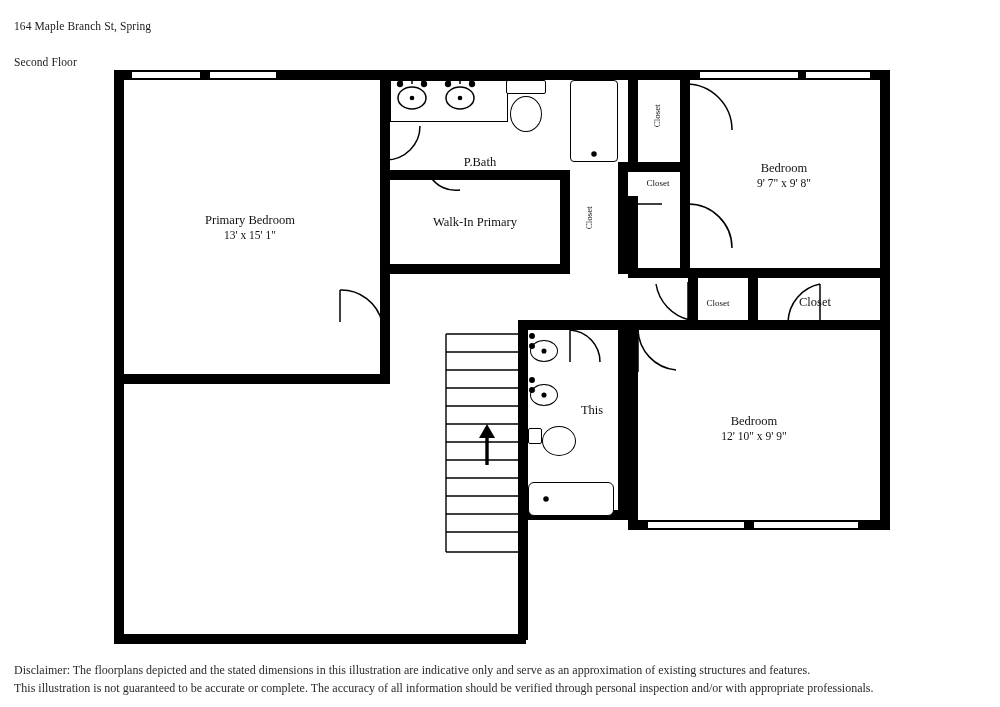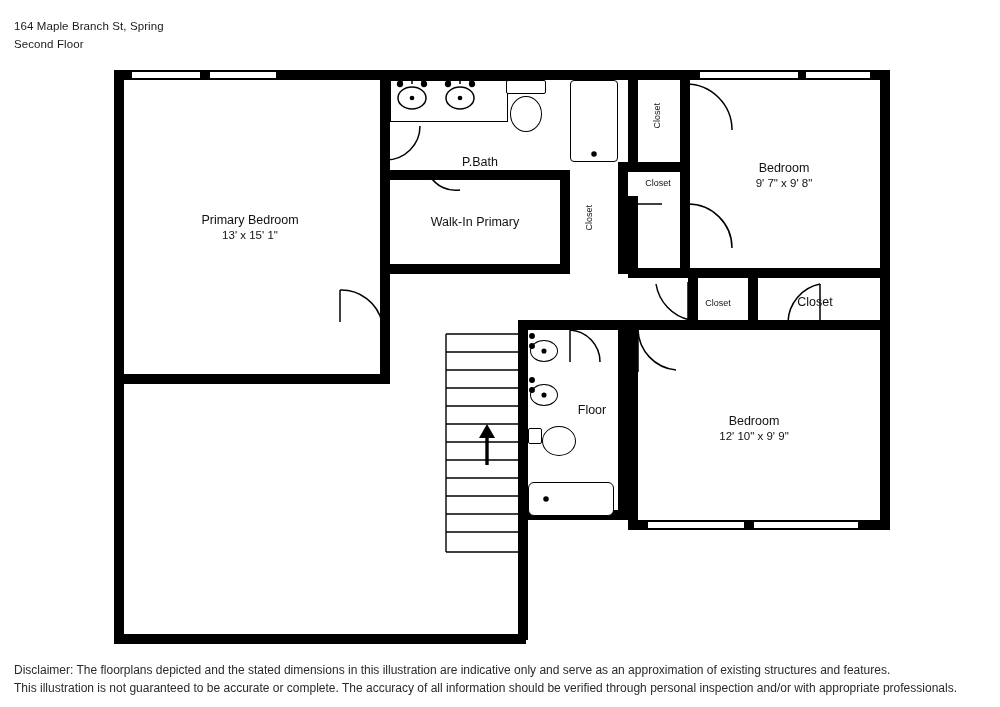--- a/index.html
+++ b/index.html
@@ -14,31 +14,32 @@
     color: #111111;
     position: relative;
     overflow: hidden;
   }
   #floorplan {
     position: absolute;
     left: 0;
     top: 0;
     width: 1000px;
     height: 707px;
+    font-family: Liberation Serif, serif;
   }
   .hdr {
     position: absolute;
     left: 14px;
     font-size: 11.5px;
     color: #1a1a1a;
     letter-spacing: 0.1px;
     white-space: nowrap;
   }
   #hdr-address { top: 20px; }
-  #hdr-floor { top: 38px; text-align: right; }
+  #hdr-floor { top: 56px; text-align: right; }
   .disc {
     position: absolute;
     left: 14px;
     font-size: 12px;
     color: #2a2a2a;
     white-space: nowrap;
   }
   #disc-1 { top: 663px; }
   #disc-2 { top: 681px; }
 
@@ -243,21 +244,21 @@
     <span class="l1">Bedroom</span>
     <span class="l2">9' 7" x 9' 8"</span>
   </div>
 
   <div class="label" style="left:670px; top:413px; width:168px;">
     <span class="l1">Bedroom</span>
     <span class="l2">12' 10" x 9' 9"</span>
   </div>
 
   <div class="label" style="left:552px; top:402px; width:80px;">
-    <span class="l1">Floor</span>
+    <span class="l1">This</span>
   </div>
 
   <div class="label small vert" style="left:628px; top:110px; width:60px; transform:rotate(-90deg);">
     <span class="l1">Closet</span>
   </div>
 
   <div class="label small" style="left:628px; top:178px; width:60px;">
     <span class="l1">Closet</span>
   </div>
 

